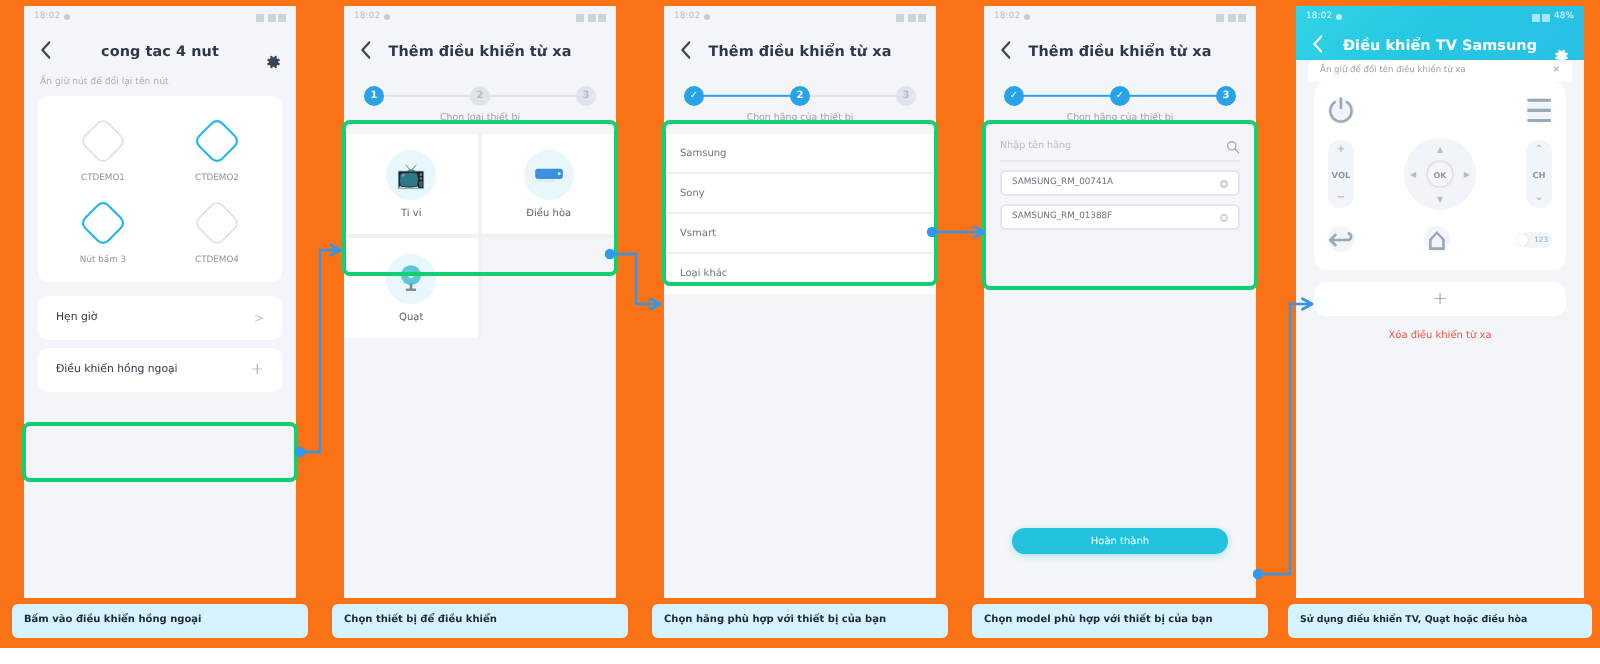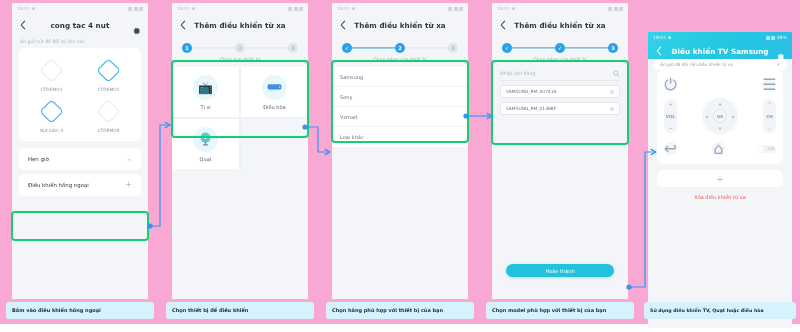--- a/index.html
+++ b/index.html
@@ -5,28 +5,28 @@
   * { box-sizing: border-box; margin:0; padding:0; }
   html,body{ width:800px; height:332px; overflow:hidden; }
   body{
     font-family:"DejaVu Sans","Liberation Sans",sans-serif;
     background:#ffffff;
     -webkit-font-smoothing:antialiased;
   }
   .board{ position:relative; width:800px; height:332px; background:#fff; }
 
   
-  .panel{ position:absolute; top:0; width:160px; height:324px; background:#f9a8d4; }
+  .panel{ position:absolute; top:0; width:160px; height:324px; background:#f97316; }
   .p1{left:0;} .p2{left:160px;} .p3{left:320px;} .p4{left:480px;} .p5{left:640px;}
 
   .phone{
     position:absolute; left:12px; top:3px; width:136px; height:296px;
     background:#f3f5f8; overflow:hidden;
   }
-  .phone.wide{ left:8px; width:144px;margin-top:29px; }
+  .phone.wide{ left:8px; width:144px; }
 
   
   .statusbar{
     height:11px; display:flex; align-items:center; justify-content:space-between;
     padding:0 5px; font-size:4.4px; color:#b9c0c9; letter-spacing:.1px;
   }
   .statusbar.onteal{ color:#eafbff; }
   .sb-left{ display:flex; gap:2px; align-items:center; }
   .sb-right{ display:flex; gap:1.5px; align-items:center; }
   .sbdot{ width:3px;height:3px;background:currentColor;border-radius:50%; opacity:.75;}

